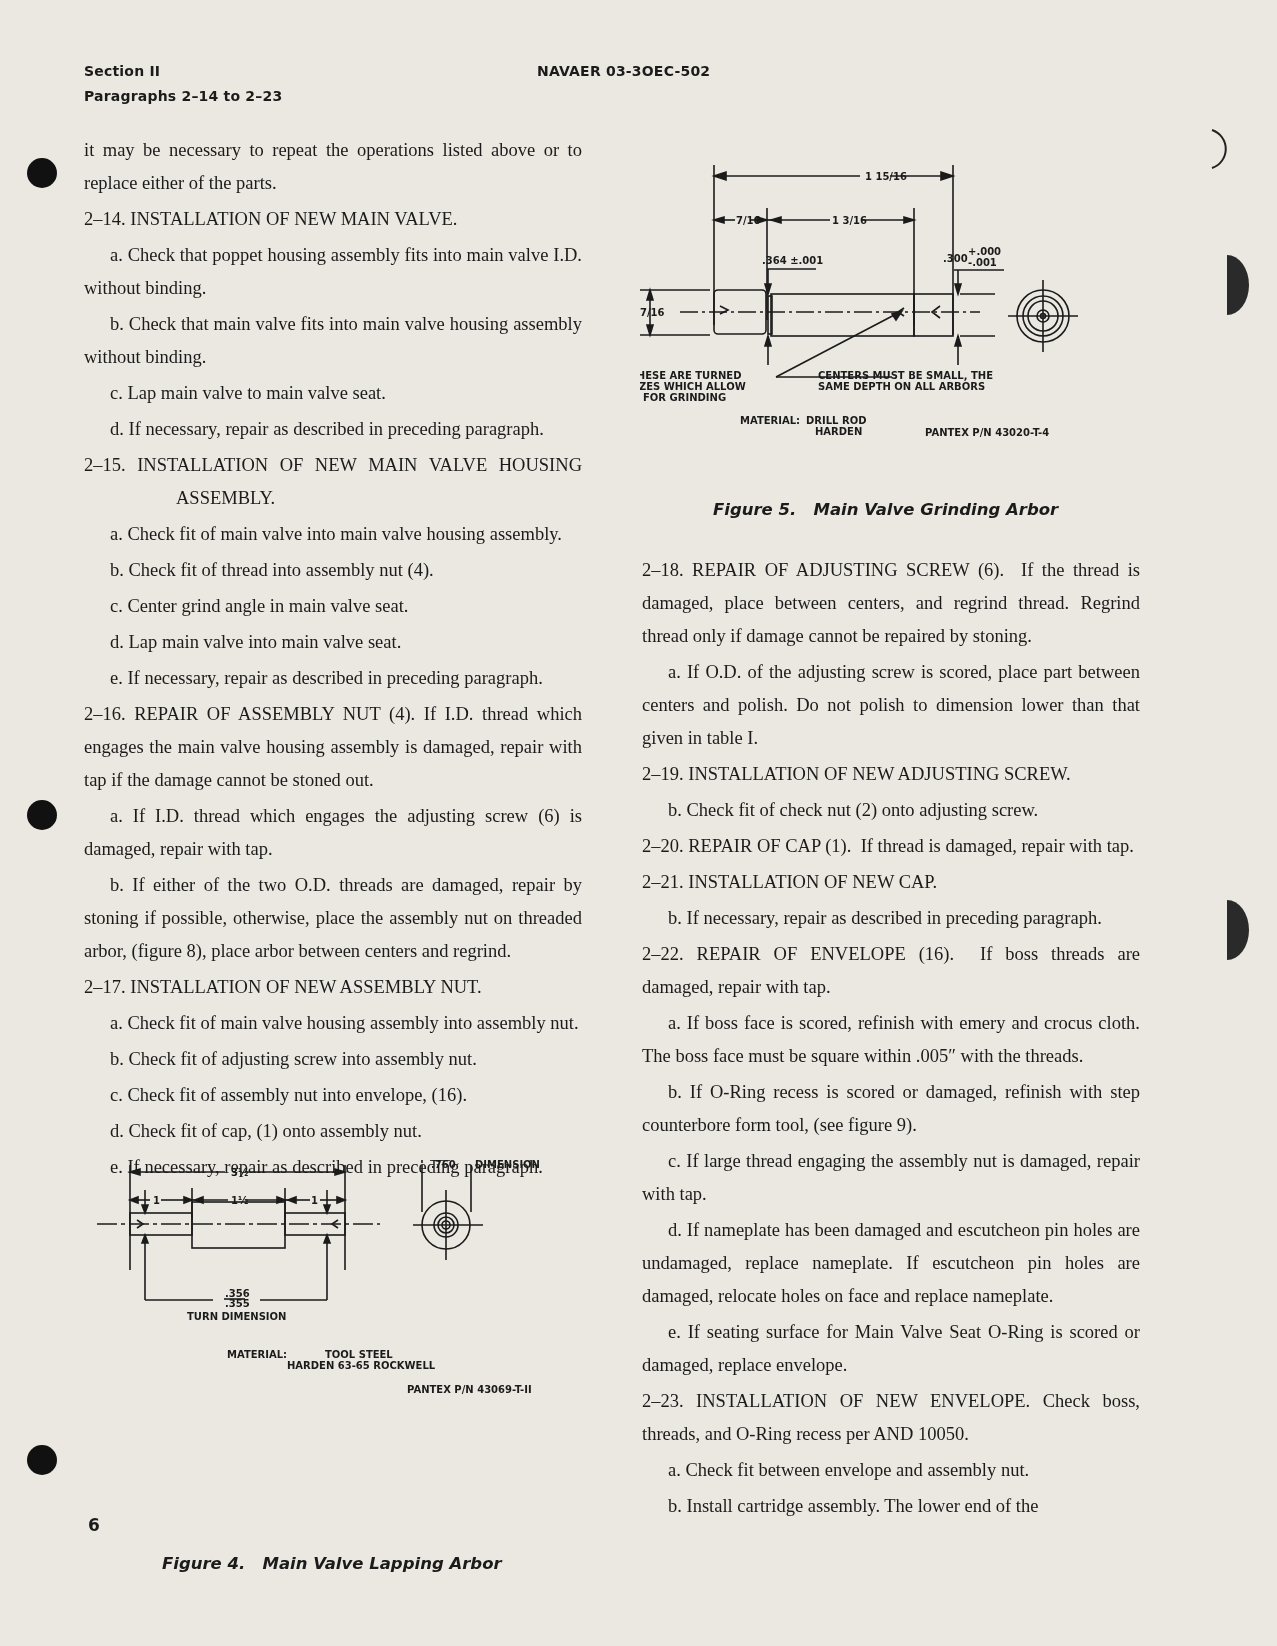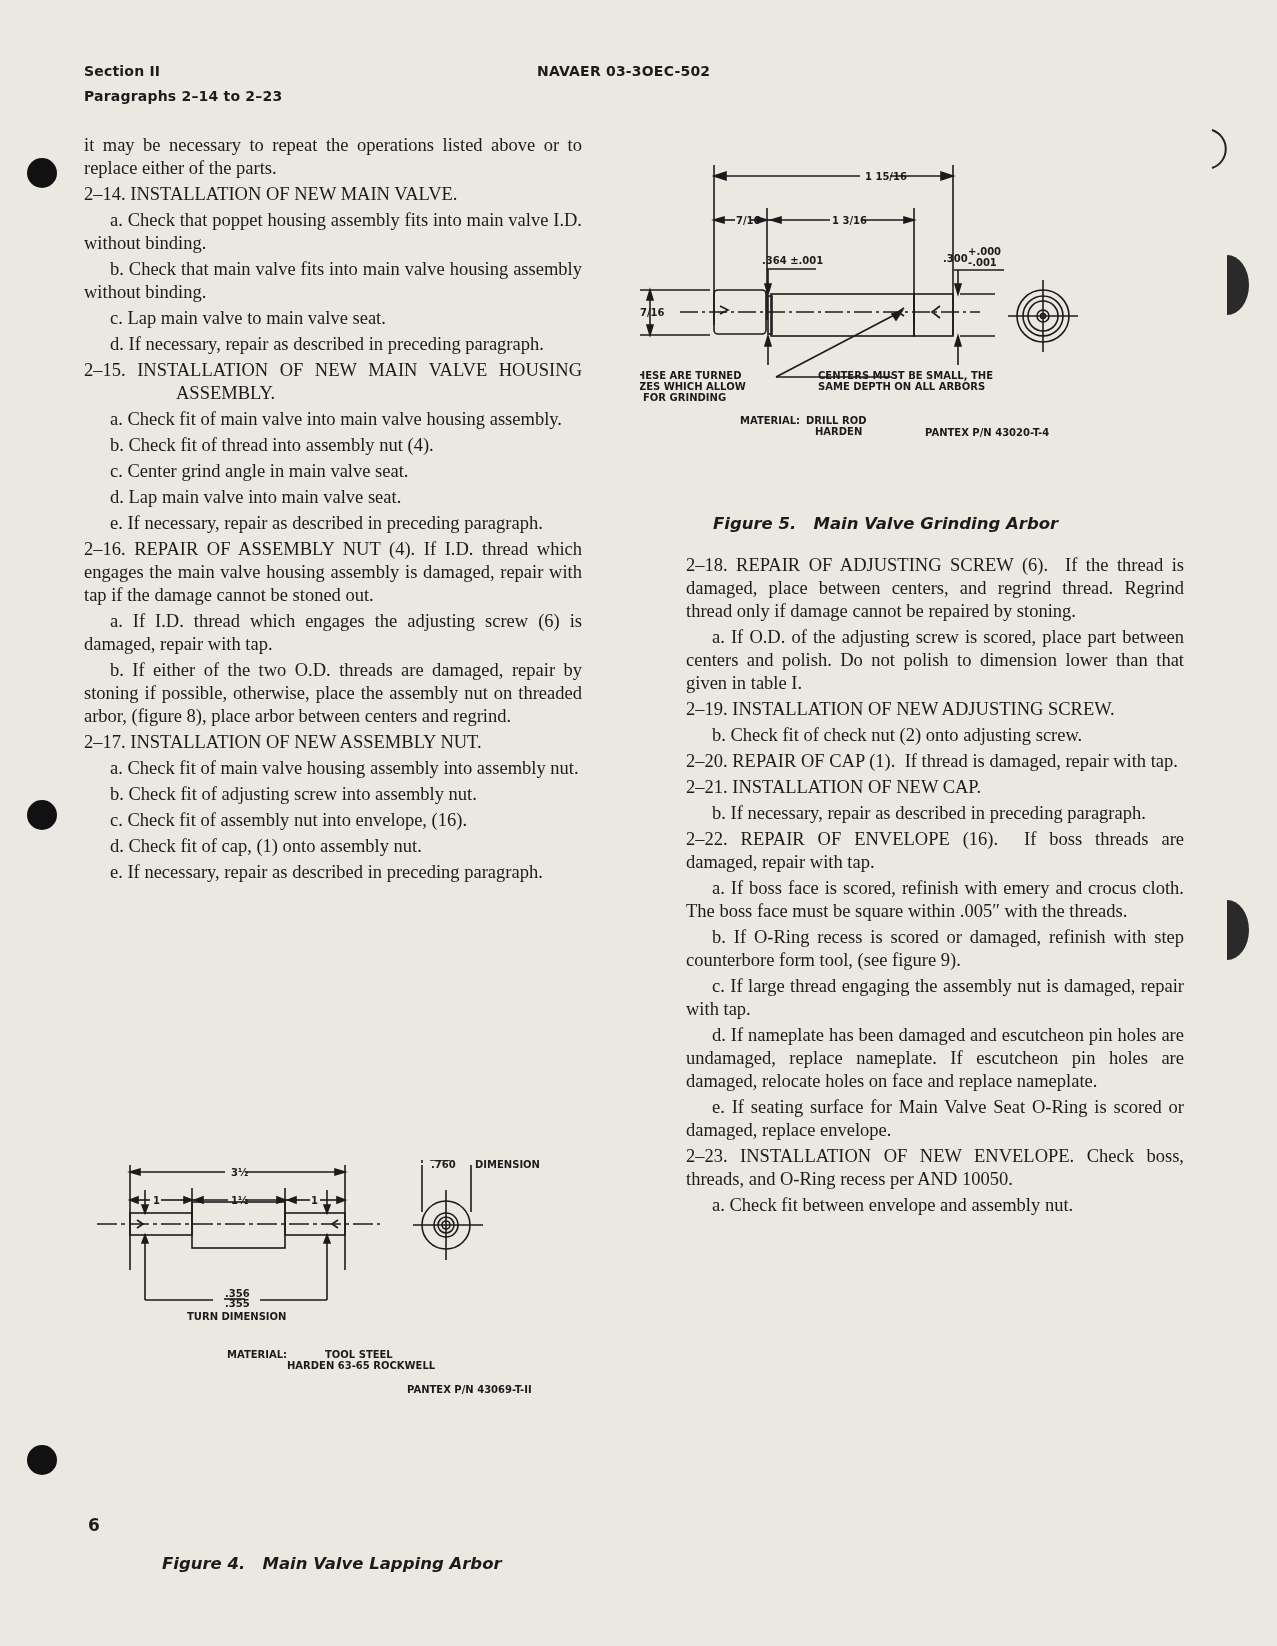--- a/index.html
+++ b/index.html
@@ -1,18 +1,18 @@
 <!DOCTYPE html>
 <html><head>
 <meta charset="utf-8">
 <style>
   html, body { margin:0; padding:0; }
   body { width:1277px; height:1646px; background:#ebe8e1; position:relative; overflow:hidden; color:#1b1b1b; font-family:"Liberation Serif", serif; }
   .hdr { position:absolute; font-family:"DejaVu Sans", sans-serif; font-weight:bold; font-size:14px; letter-spacing:0.2px; }
-  .col { position:absolute; width:498px; font-size:18.5px; line-height:23px; text-align:justify; }
+  .col { position:absolute; width:498px; font-size:18.5px; line-height:33px; text-align:justify; }
   .col p { margin:0 0 3px 0; }
   .col p.sub { text-indent:26px; }
   .col p.head { margin-top:2px; }
   .hang { padding-left:92px; text-indent:-92px; }
   .caption { position:absolute; font-family:"DejaVu Sans", sans-serif; font-weight:bold; font-style:italic; font-size:16.5px; }
   .dtext { font-family:"DejaVu Sans", sans-serif; font-weight:bold; font-size:10px; fill:#1b1b1b; }
   .hole { position:absolute; width:30px; height:30px; border-radius:50%; background:#111; left:27px; }
   .pgnum { position:absolute; left:88px; top:1515px; font-family:"DejaVu Sans", sans-serif; font-weight:bold; font-size:17px; }
 </style>
 </head>
@@ -131,43 +131,44 @@
   <text class="dtext" x="-10" y="219" stroke="none">THESE ARE TURNED</text>
   <text class="dtext" x="-12" y="230" stroke="none">SIZES WHICH ALLOW</text>
   <text class="dtext" x="3" y="241" stroke="none">FOR GRINDING</text>
   <text class="dtext" x="178" y="219" stroke="none">CENTERS MUST BE SMALL, THE</text>
   <text class="dtext" x="178" y="230" stroke="none">SAME DEPTH ON ALL ARBORS</text>
   <text class="dtext" x="100" y="264" stroke="none">MATERIAL:</text>
   <text class="dtext" x="166" y="264" stroke="none">DRILL ROD</text>
   <text class="dtext" x="175" y="275" stroke="none">HARDEN</text>
   <text class="dtext" x="285" y="276" stroke="none" font-size="12" font-weight="normal">PANTEX P/N 43020-T-4</text>
 </svg>
-<div class="caption" style="left:713px;top:500px;white-space:pre;margin-top:14px;">Figure 5.   Main Valve Grinding Arbor</div>
-
-<div class="col" style="left:642px;top:552px;margin-left:44px;">
+<div class="caption" style="left:713px;top:500px;white-space:pre;">Figure 5.   Main Valve Grinding Arbor</div>
+
+<div class="col" style="left:642px;top:552px;">
   <p class="head"><span>2–18. REPAIR OF ADJUSTING SCREW (6).</span>&nbsp; <span>If the thread is damaged, place between centers, and regrind thread. Regrind thread only if damage cannot be repaired by stoning.</span></p>
   <p class="sub">a. If O.D. of the adjusting screw is scored, place part between centers and polish. Do not polish to dimension lower than that given in table I.</p>
 
   <p class="head hang">2–19. INSTALLATION OF NEW ADJUSTING SCREW.</p>
   <p class="sub">b. Check fit of check nut (2) onto adjusting screw.</p>
 
   <p class="head"><span>2–20. REPAIR OF CAP (1).</span>&nbsp; <span>If thread is damaged, repair with tap.</span></p>
 
   <p class="head">2–21. INSTALLATION OF NEW CAP.</p>
   <p class="sub">b. If necessary, repair as described in preceding paragraph.</p>
 
   <p class="head"><span>2–22. REPAIR OF ENVELOPE (16).</span>&nbsp; <span>If boss threads are damaged, repair with tap.</span></p>
   <p class="sub">a. If boss face is scored, refinish with emery and crocus cloth. The boss face must be square within .005″ with the threads.</p>
   <p class="sub">b. If O-Ring recess is scored or damaged, refinish with step counterbore form tool, (see figure 9).</p>
   <p class="sub">c. If large thread engaging the assembly nut is damaged, repair with tap.</p>
   <p class="sub">d. If nameplate has been damaged and escutcheon pin holes are undamaged, replace nameplate. If escutcheon pin holes are damaged, relocate holes on face and replace nameplate.</p>
   <p class="sub">e. If seating surface for Main Valve Seat O-Ring is scored or damaged, replace envelope.</p>
 
   <p class="head"><span>2–23. INSTALLATION OF NEW ENVELOPE.</span> <span>Check boss, threads, and O-Ring recess per AND 10050.</span></p>
   <p class="sub">a. Check fit between envelope and assembly nut.</p>
+  <p class="sub">b. Install cartridge assembly. The lower end of the</p>
 </div>
 
 <svg style="position:absolute;left:95px;top:1160px;" width="470" height="260" stroke="#1b1b1b" fill="none" stroke-width="1.6">
 
   <line x1="35" y1="5" x2="35" y2="110"></line>
   <line x1="250" y1="5" x2="250" y2="110"></line>
   <line x1="97" y1="28" x2="97" y2="58"></line>
   <line x1="190" y1="28" x2="190" y2="58"></line>
 
   <line x1="35" y1="12" x2="130" y2="12"></line>

